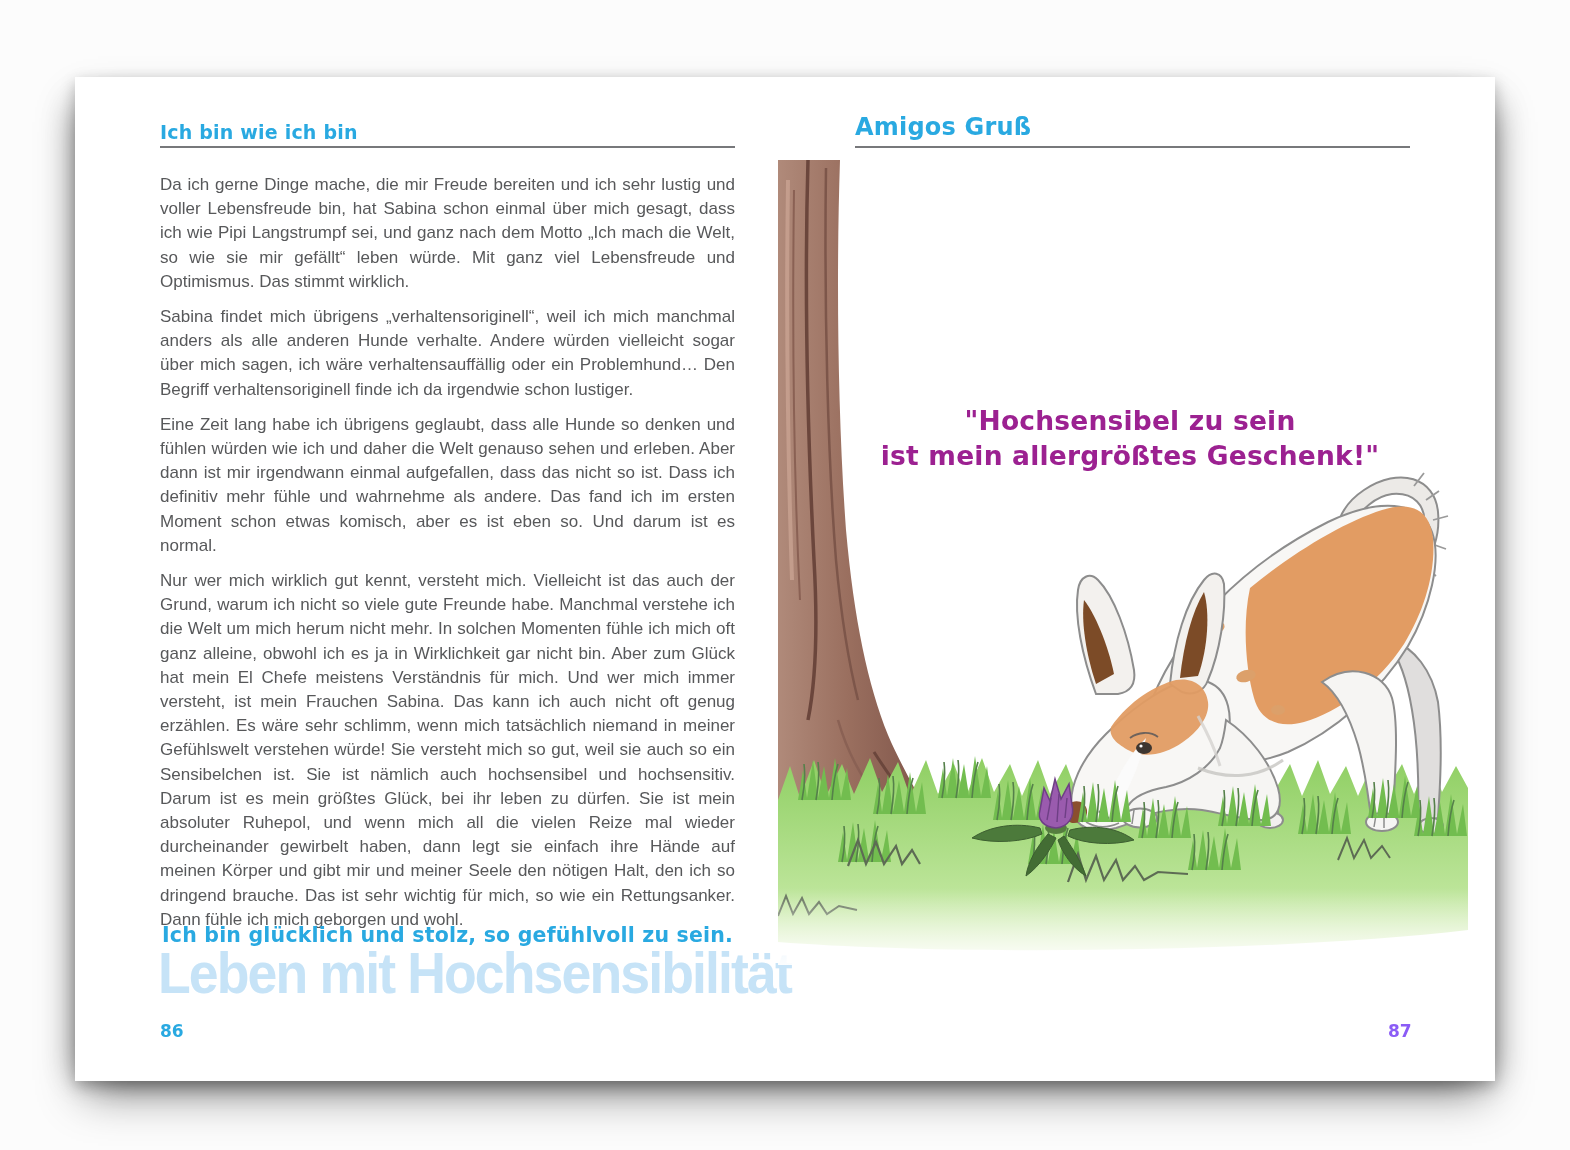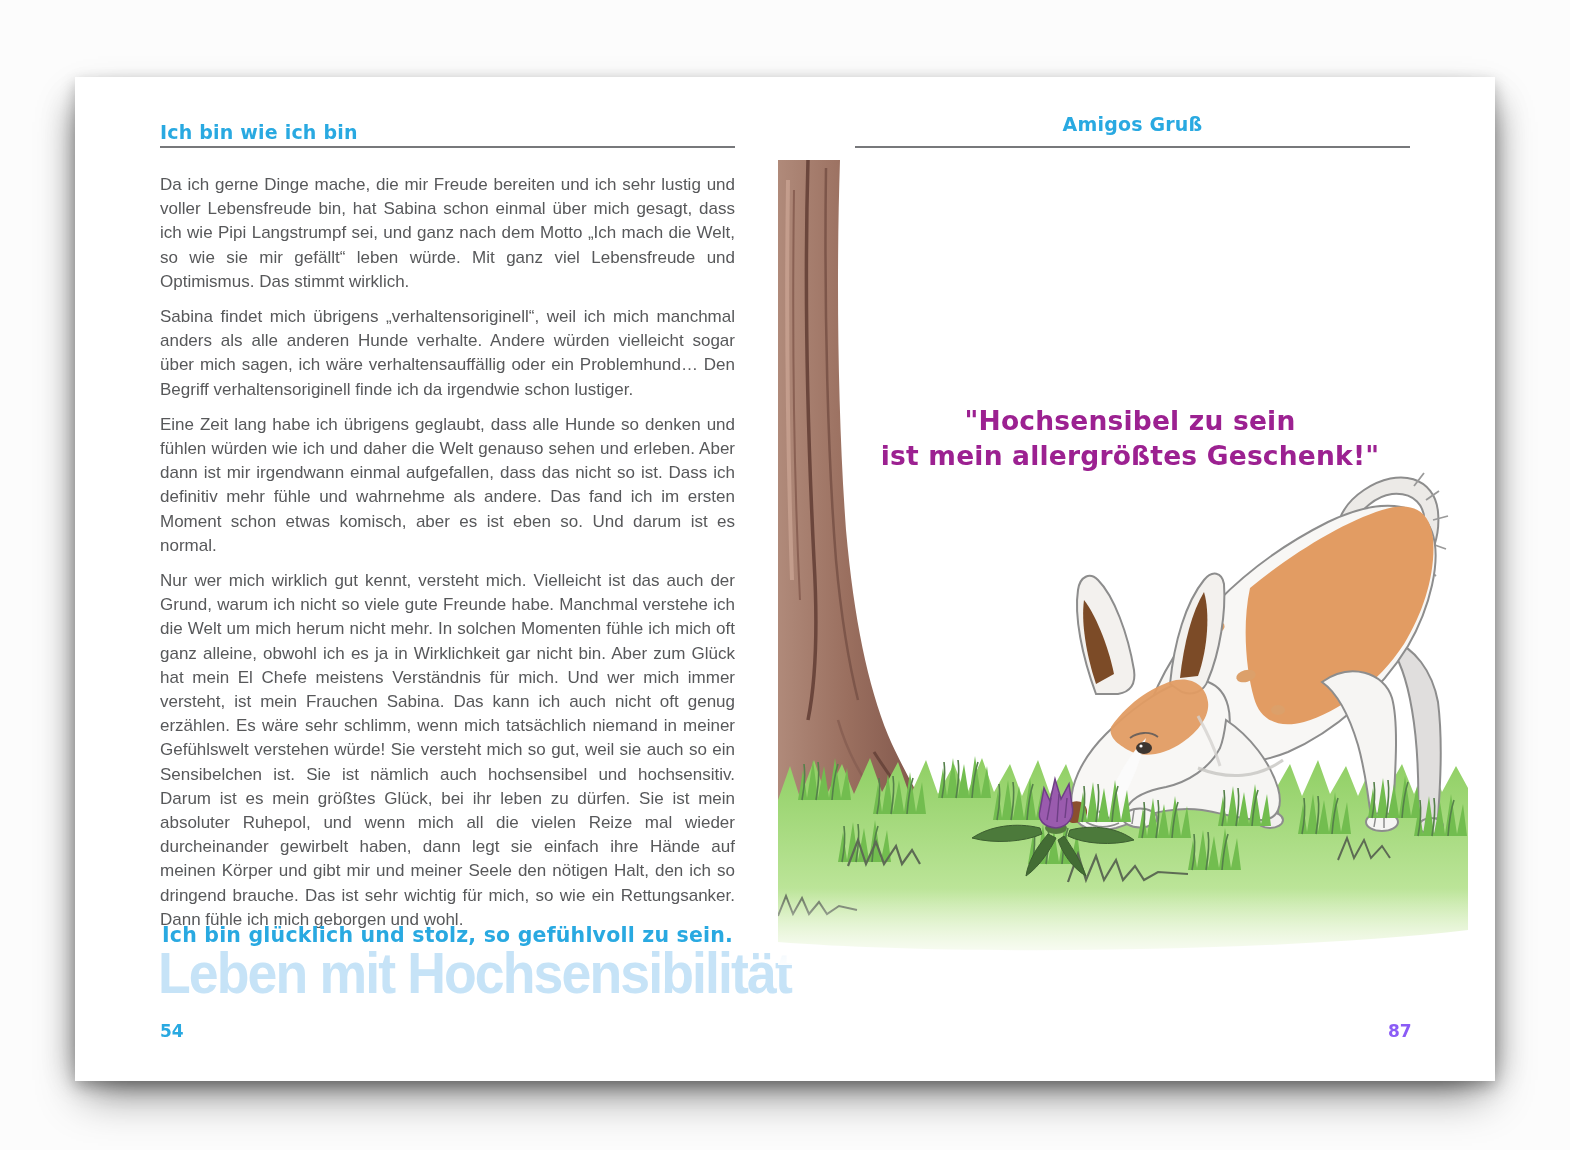--- a/index.html
+++ b/index.html
@@ -38,22 +38,22 @@
   .section-heading{
     position:absolute;left:83px;top:868px;width:600px;
     font-size:57px;font-weight:700;letter-spacing:-2px;line-height:1;
     transform:scaleX(.94);transform-origin:left center;white-space:nowrap;
   }
   .pagenum{position:absolute;top:944px;font-size:17px;font-weight:700;}
   .pagenum-left{left:85px;}
   .pagenum-right{left:1313px;}
   
   .rp-header{
-    position:absolute;left:780px;top:36px;width:555px;text-align:center;
-    font-size:19px;font-weight:700;letter-spacing:.2px;
+    position:absolute;left:780px;top:36px;width:555px;text-align:left;
+    font-size:24px;font-weight:700;letter-spacing:.2px;
   }
   .illustration{
     position:absolute;left:703px;top:83px;width:690px;height:805px;
   }
   .quote{
     position:absolute;left:755px;top:326px;width:600px;text-align:center;
     font-size:26.5px;font-weight:700;line-height:35px;letter-spacing:.2px;
     z-index:5;
   }
 </style>
@@ -69,21 +69,21 @@
     <p>Da ich gerne Dinge mache, die mir Freude bereiten und ich sehr lustig und voller Lebensfreude bin, hat Sabina schon einmal über mich gesagt, dass ich wie Pipi Langstrumpf sei, und ganz nach dem Motto „Ich mach die Welt, so wie sie mir gefällt“ leben würde. Mit ganz viel Lebensfreude und Optimismus. Das stimmt wirklich.</p>
     <p>Sabina findet mich übrigens „verhaltensoriginell“, weil ich mich manchmal anders als alle anderen Hunde verhalte. Andere würden vielleicht sogar über mich sagen, ich wäre verhaltensauffällig oder ein Problemhund… Den Begriff verhaltensoriginell finde ich da irgendwie schon lustiger.</p>
     <p>Eine Zeit lang habe ich übrigens geglaubt, dass alle Hunde so denken und fühlen würden wie ich und daher die Welt genauso sehen und erleben. Aber dann ist mir irgendwann einmal aufgefallen, dass das nicht so ist. Dass ich definitiv mehr fühle und wahrnehme als andere. Das fand ich im ersten Moment schon etwas komisch, aber es ist eben so. Und darum ist es normal.</p>
     <p>Nur wer mich wirklich gut kennt, versteht mich. Vielleicht ist das auch der Grund, warum ich nicht so viele gute Freunde habe. Manchmal verstehe ich die Welt um mich herum nicht mehr. In solchen Momenten fühle ich mich oft ganz alleine, obwohl ich es ja in Wirklichkeit gar nicht bin. Aber zum Glück hat mein El Chefe meistens Verständnis für mich. Und wer mich immer versteht, ist mein Frauchen Sabina. Das kann ich auch nicht oft genug erzählen. Es wäre sehr schlimm, wenn mich tatsächlich niemand in meiner Gefühlswelt verstehen würde! Sie versteht mich so gut, weil sie auch so ein Sensibelchen ist. Sie ist nämlich auch hochsensibel und hochsensitiv. Darum ist es mein größtes Glück, bei ihr leben zu dürfen. Sie ist mein absoluter Ruhepol, und wenn mich all die vielen Reize mal wieder durcheinander gewirbelt haben, dann legt sie einfach ihre Hände auf meinen Körper und gibt mir und meiner Seele den nötigen Halt, den ich so dringend brauche. Das ist sehr wichtig für mich, so wie ein Rettungsanker. Dann fühle ich mich geborgen und wohl.</p>
   </div>
 
   <div class="affirmation comic" style="color:#29a9e1">Ich bin glücklich und stolz, so gefühlvoll zu sein.</div>
 
   <div class="section-heading" style="color:#c6e3f7">Leben mit Hochsensibilität</div>
 
-  <div class="pagenum pagenum-left comic" style="color:#29a9e1">54</div>
+  <div class="pagenum pagenum-left comic" style="color:#29a9e1">86</div>
 
   <div class="rp-header comic" style="color:#29a9e1">Amigos Gruß</div>
   <div class="rule rule-right"></div>
 
   <div class="quote comic" style="color:#9c2191">
     <div>"Hochsensibel zu sein</div>
     <div>ist mein allergrößtes Geschenk!"</div>
   </div>
 
   <svg class="illustration" viewBox="0 0 690 805" aria-hidden="true">

